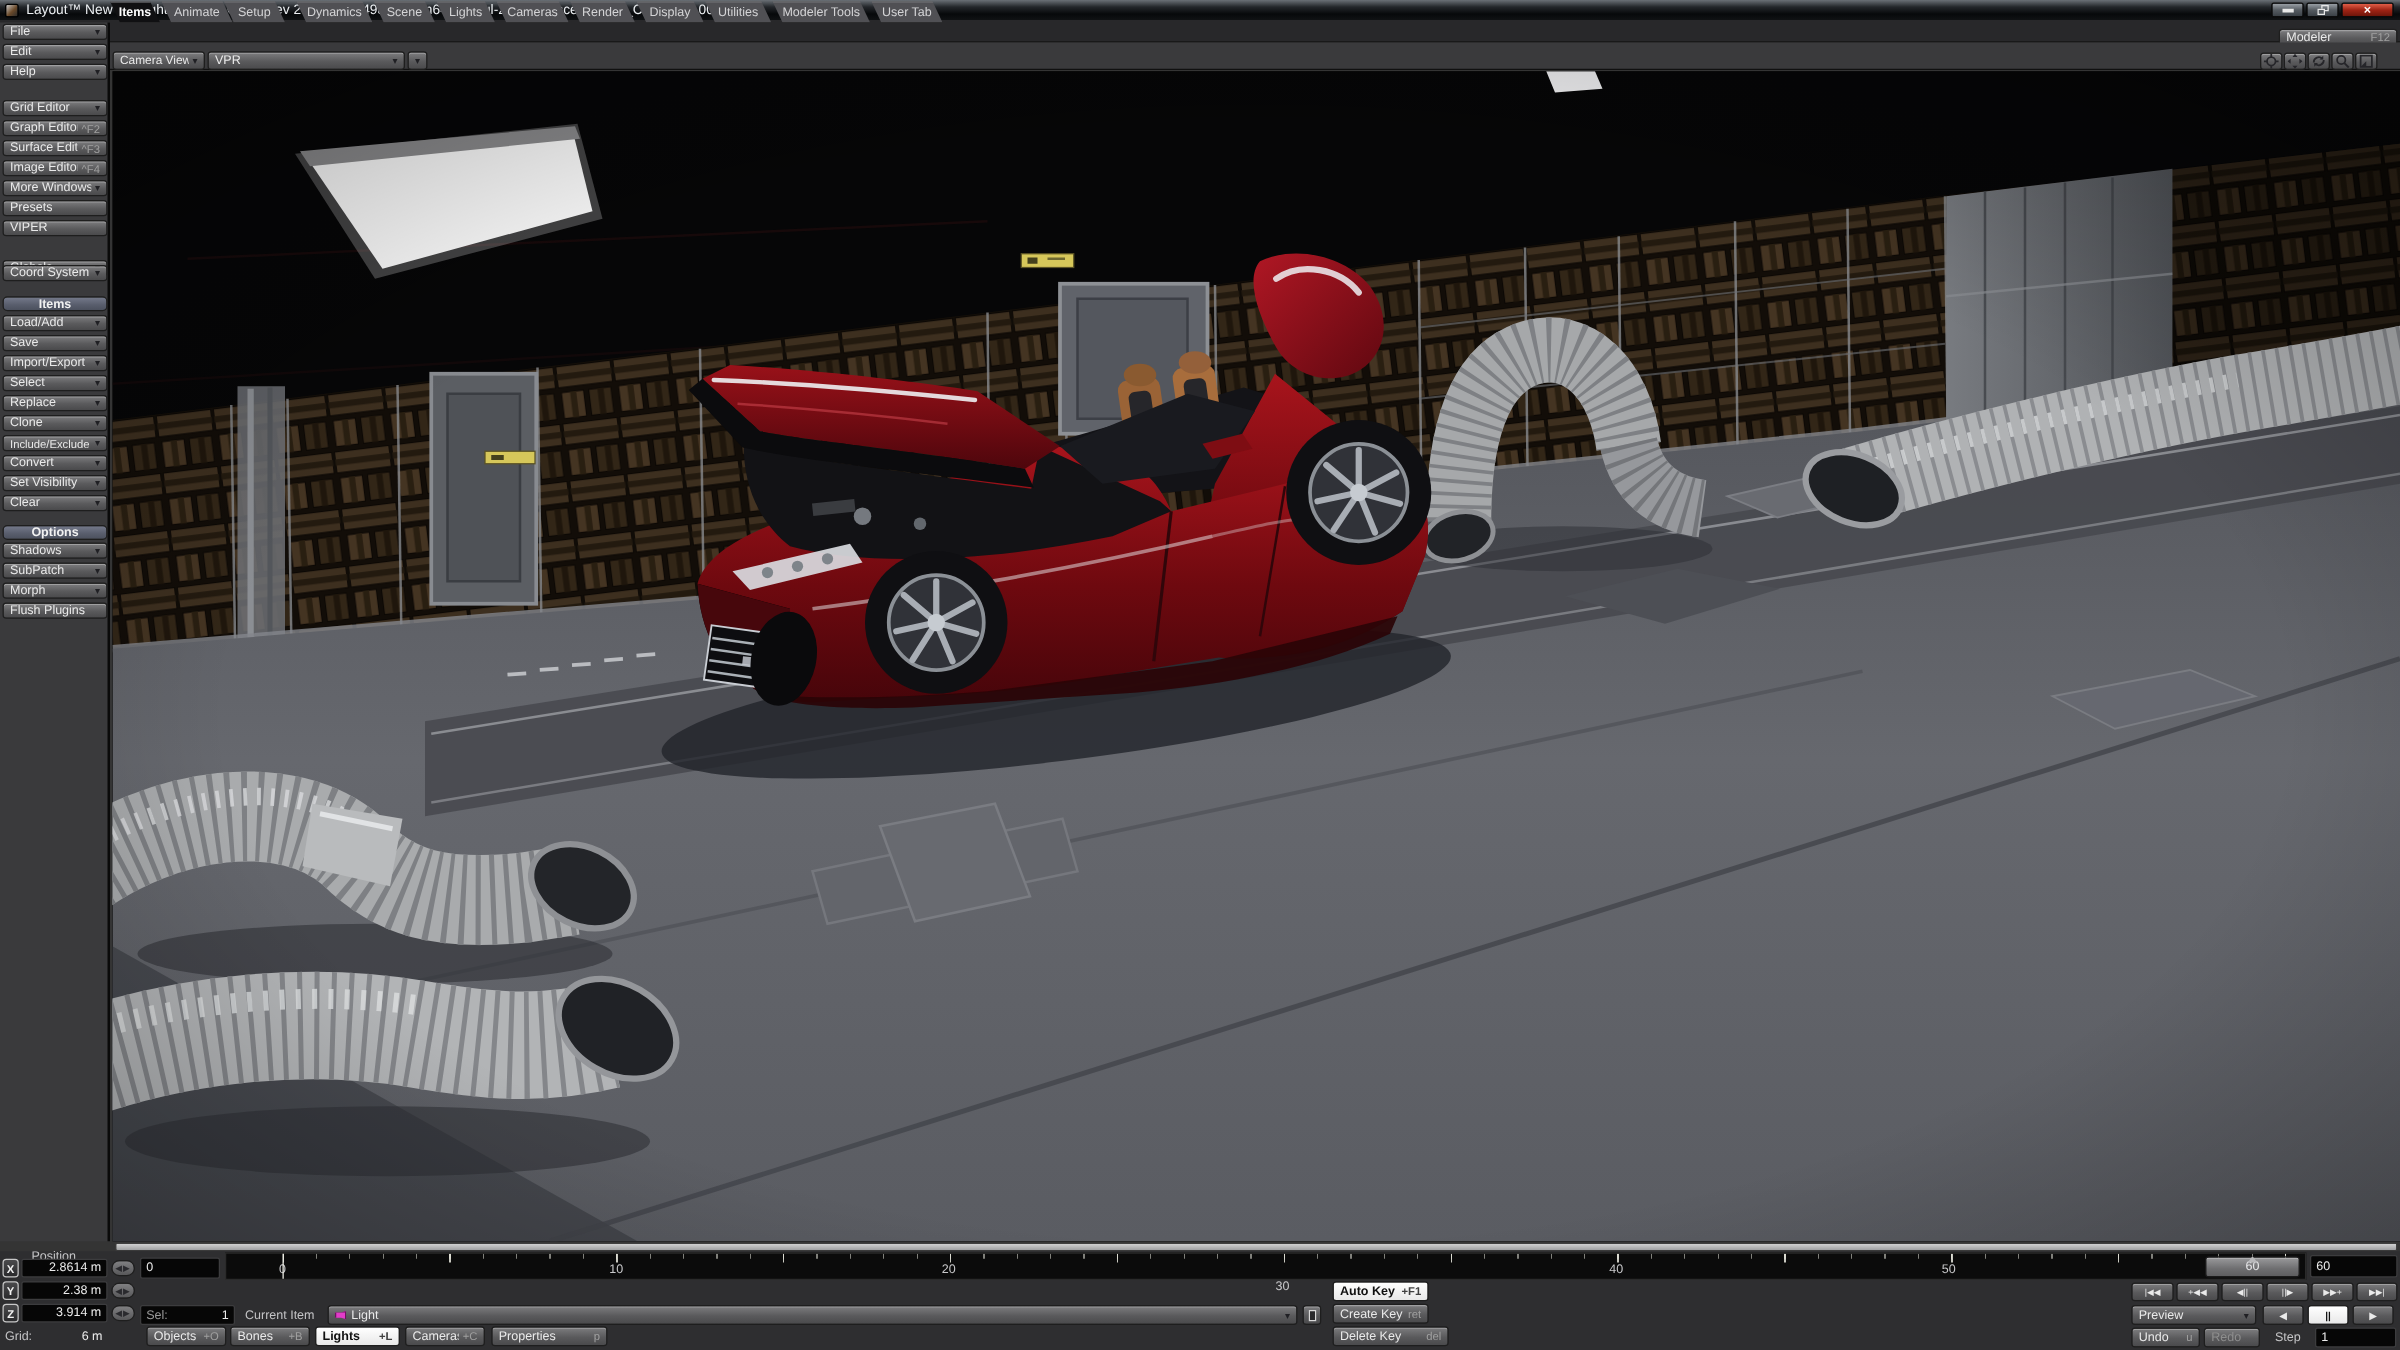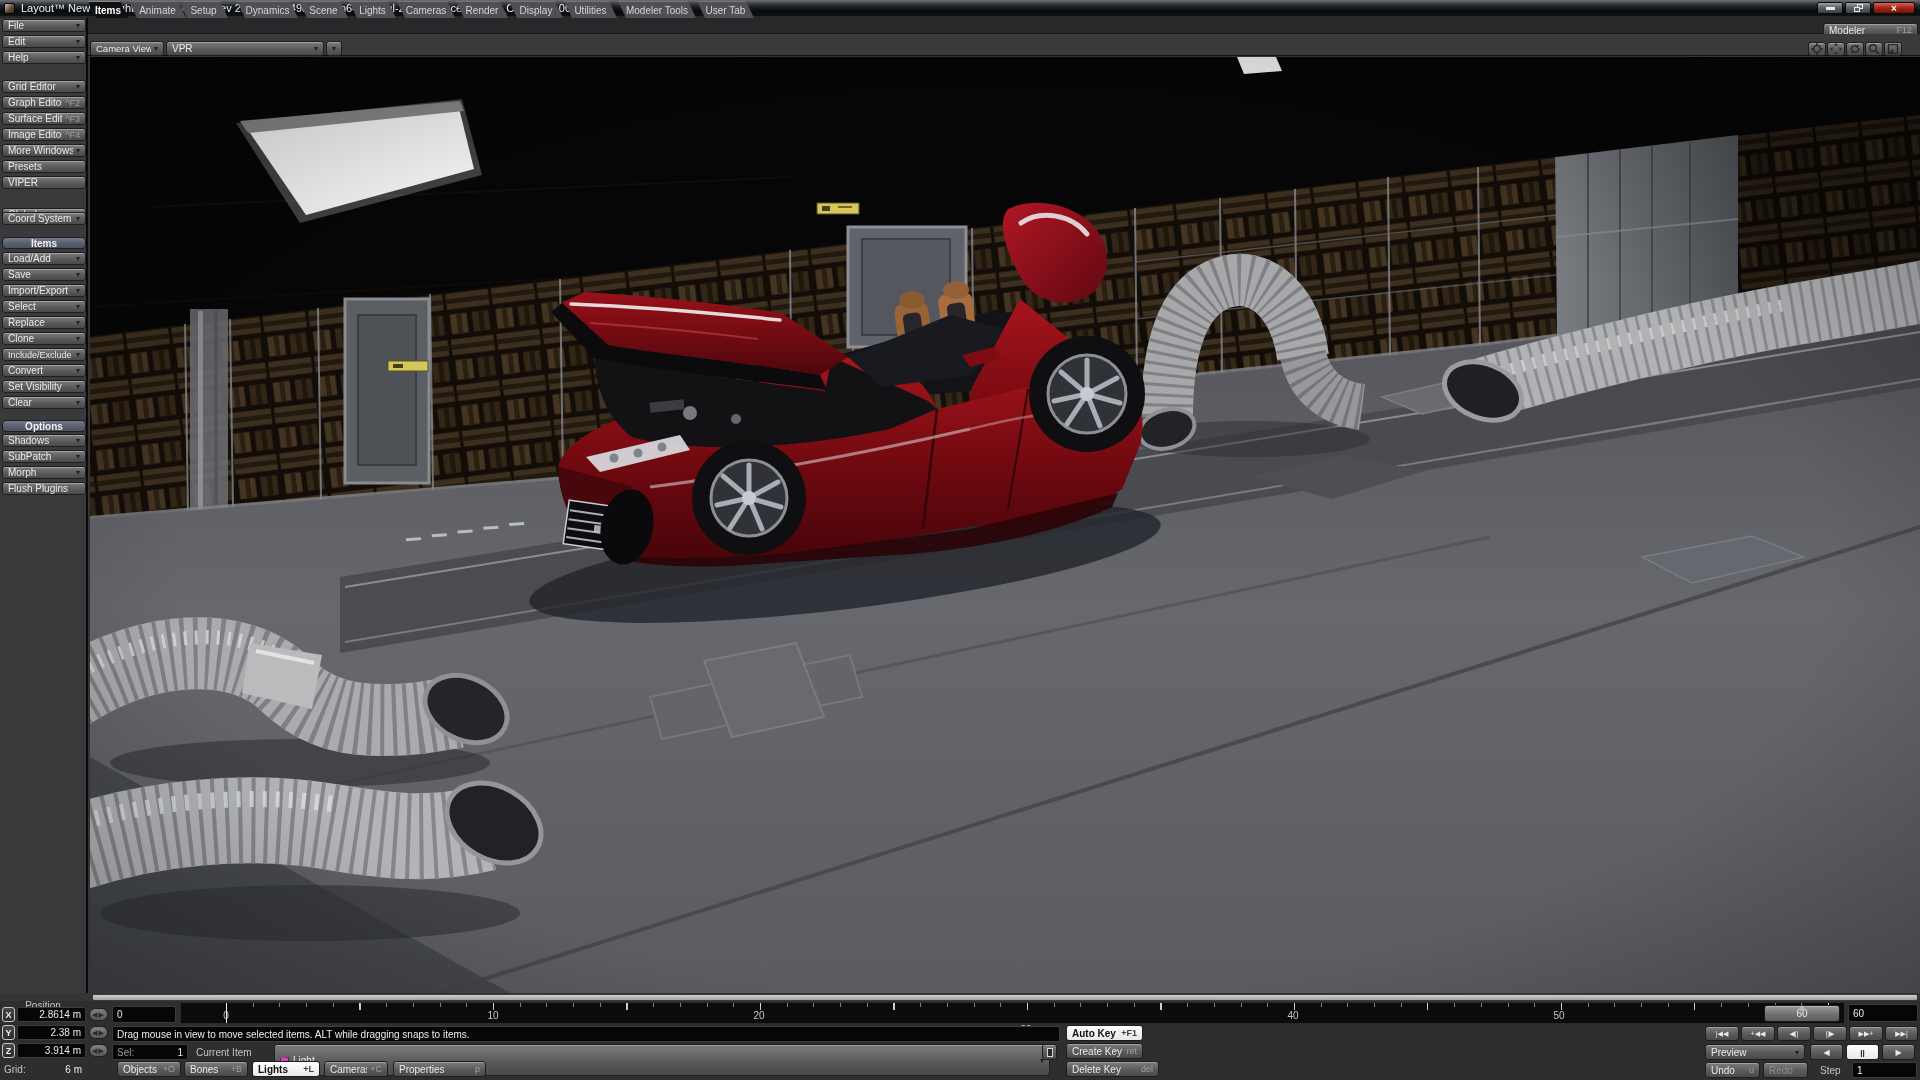--- a/index.html
+++ b/index.html
@@ -544,38 +544,37 @@
     <span class="rlab" style="left:1112px;">40</span>
     <span class="rlab" style="left:1378px;">50</span>
     <div class="cframe" style="left:45px;"></div>
     <div class="handle" style="left:1583px;">
       <div class="hmark"></div>
       <span>60</span>
     </div>
   </div>
   <div class="field abs" style="left:1848px;top:1004px;width:70px;height:18px;">60</div>
 
-  <div class="field abs" style="left:112px;top:1026px;width:948px;height:16px;">Drag mouse in view to move selected items. ALT while dragging snaps to items.</div>
   <div class="btn white abs" style="left:1066px;top:1025px;width:77px;height:16px;">
     <span class="lbl">Auto Key</span>
       <span class="sc">+F1</span>
   </div>
   <div class="btn abs" style="left:1705px;top:1026px;width:34px;height:15px;justify-content:center;font-size:7px;">|◀◀</div>
   <div class="btn abs" style="left:1741px;top:1026px;width:34px;height:15px;justify-content:center;font-size:7px;">+◀◀</div>
   <div class="btn abs" style="left:1777px;top:1026px;width:34px;height:15px;justify-content:center;font-size:7px;">◀||</div>
   <div class="btn abs" style="left:1813px;top:1026px;width:34px;height:15px;justify-content:center;font-size:7px;">||▶</div>
   <div class="btn abs" style="left:1849px;top:1026px;width:34px;height:15px;justify-content:center;font-size:7px;">▶▶+</div>
   <div class="btn abs" style="left:1885px;top:1026px;width:33px;height:15px;justify-content:center;font-size:7px;">▶▶|</div>
 
   <div class="field abs" style="left:112px;top:1044px;width:76px;height:16px;">
     <span style="color:#9a9a9a;">Sel:</span>
       <span style="flex:1;text-align:right;">1</span>
   </div>
   <div class="lab abs" style="left:196px;top:1044px;height:16px;">Current Item</div>
-  <div class="btn abs" style="left:274px;top:1044px;width:776px;height:32px;">
+  <div class="btn abs" style="left:262px;top:1044px;width:776px;height:16px;">
     <span class="pinkicon"></span>
     <span class="lbl">Light</span>
     <span class="arr">▾</span>
   </div>
   <div class="btn abs" style="left:1042px;top:1044px;width:15px;height:16px;justify-content:center;padding:0;">
       <span class="minirect"></span>
     </div>
   <div class="btn abs" style="left:1066px;top:1043px;width:77px;height:16px;">
     <span class="lbl">Create Key</span>
       <span class="sc">ret</span>

